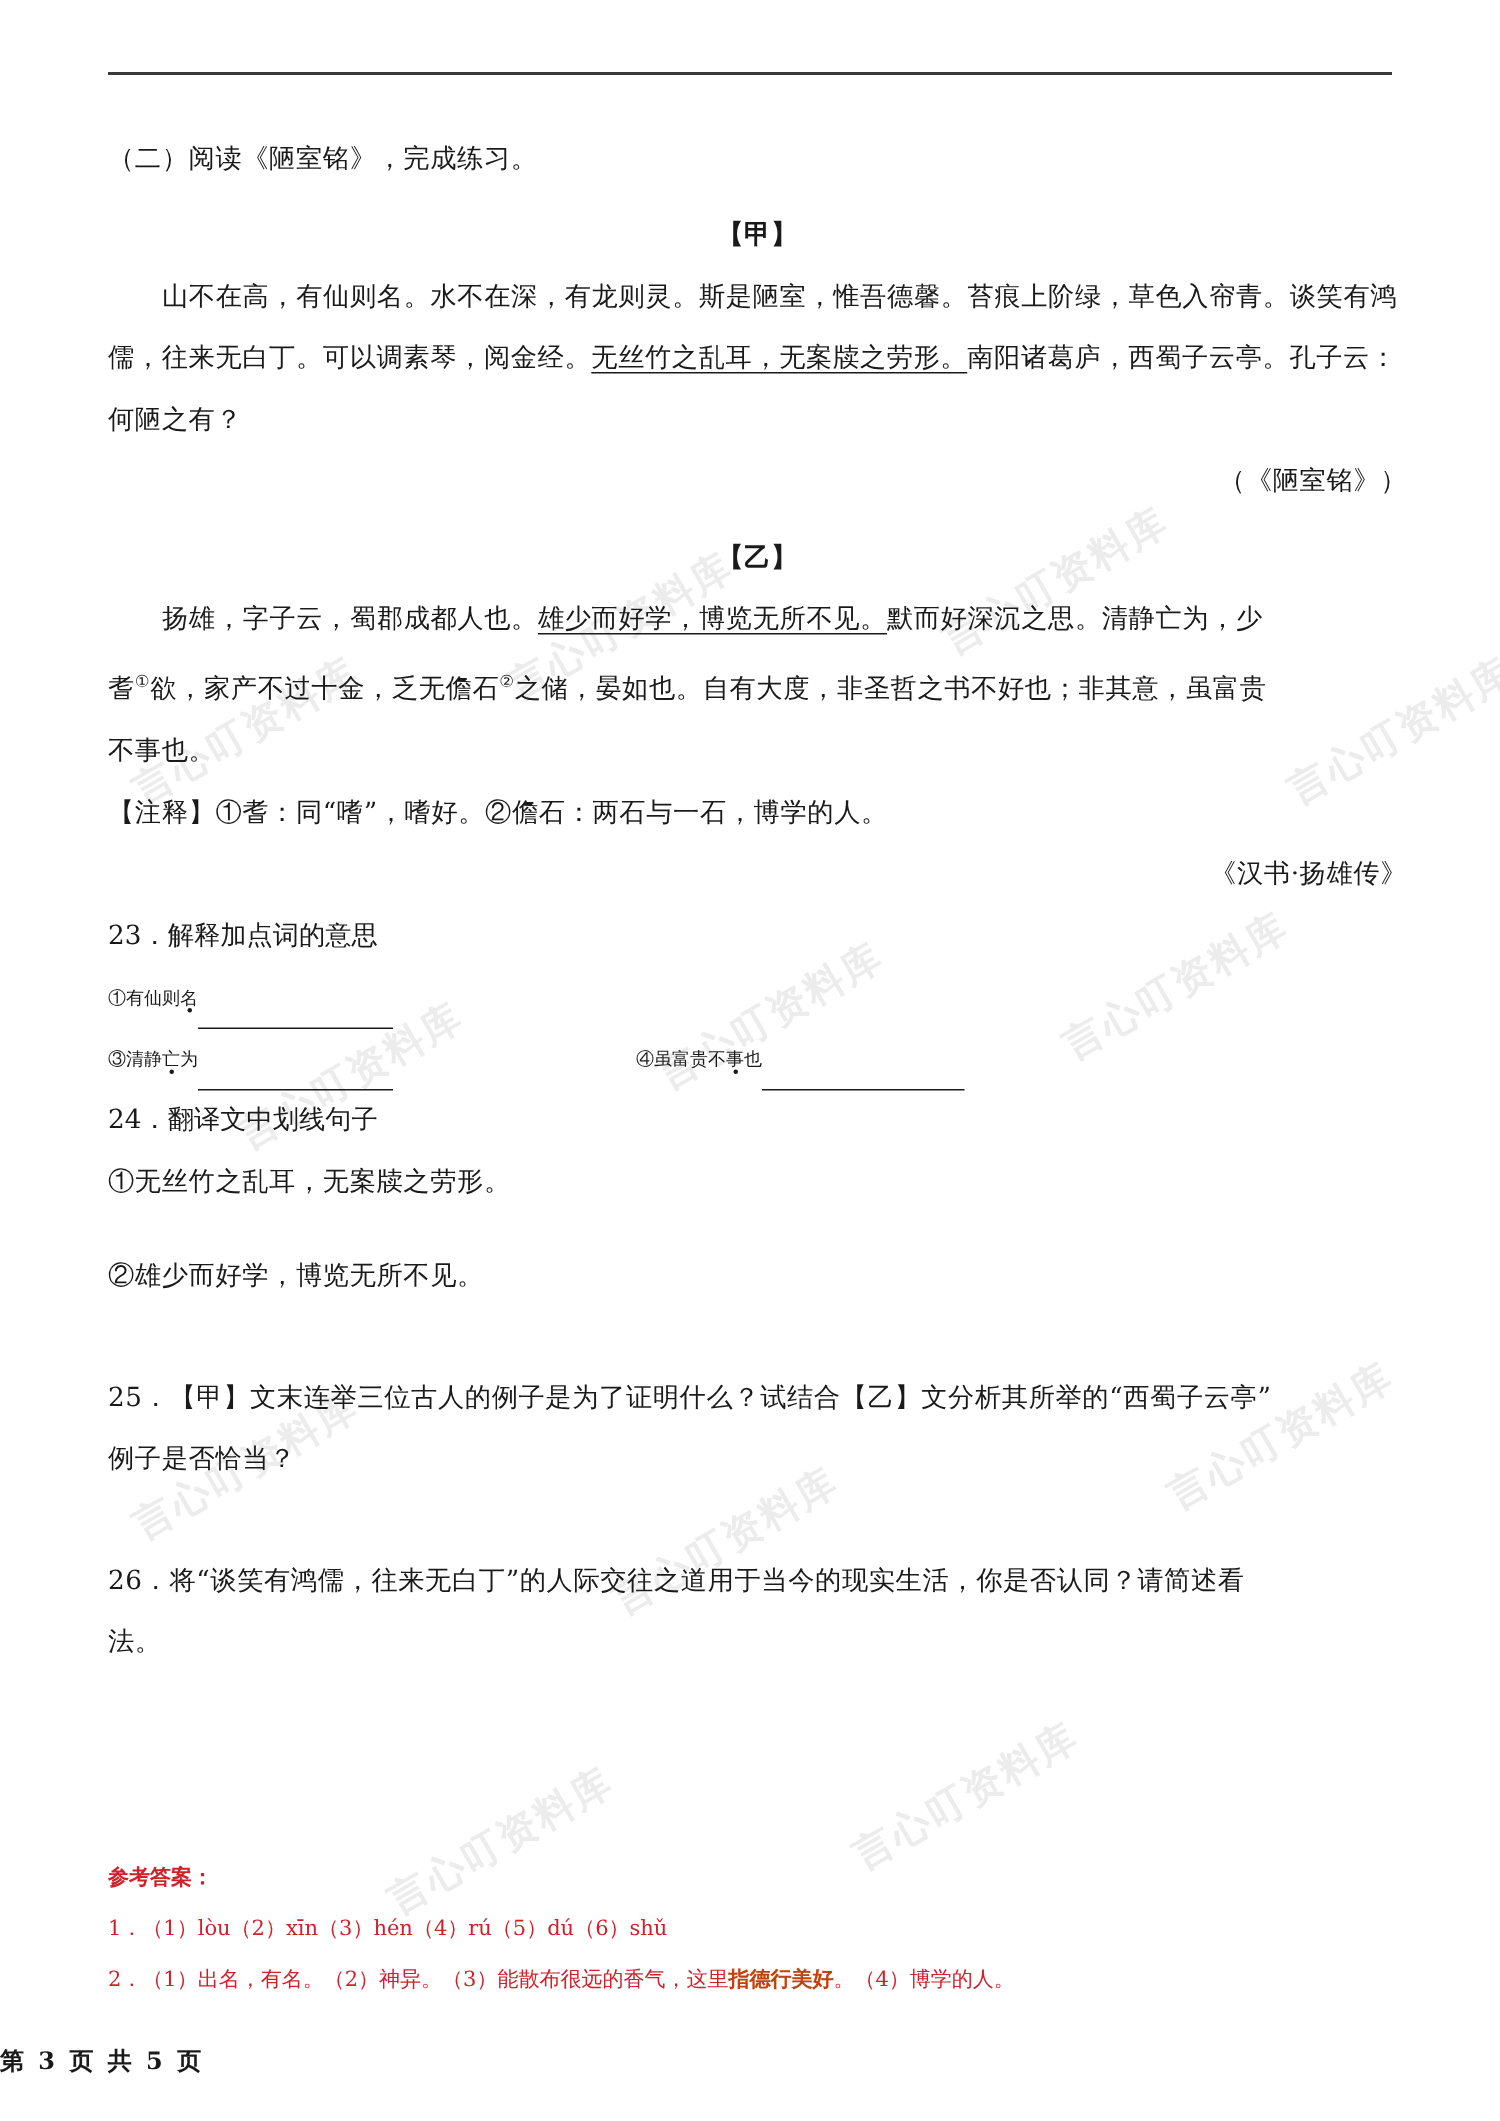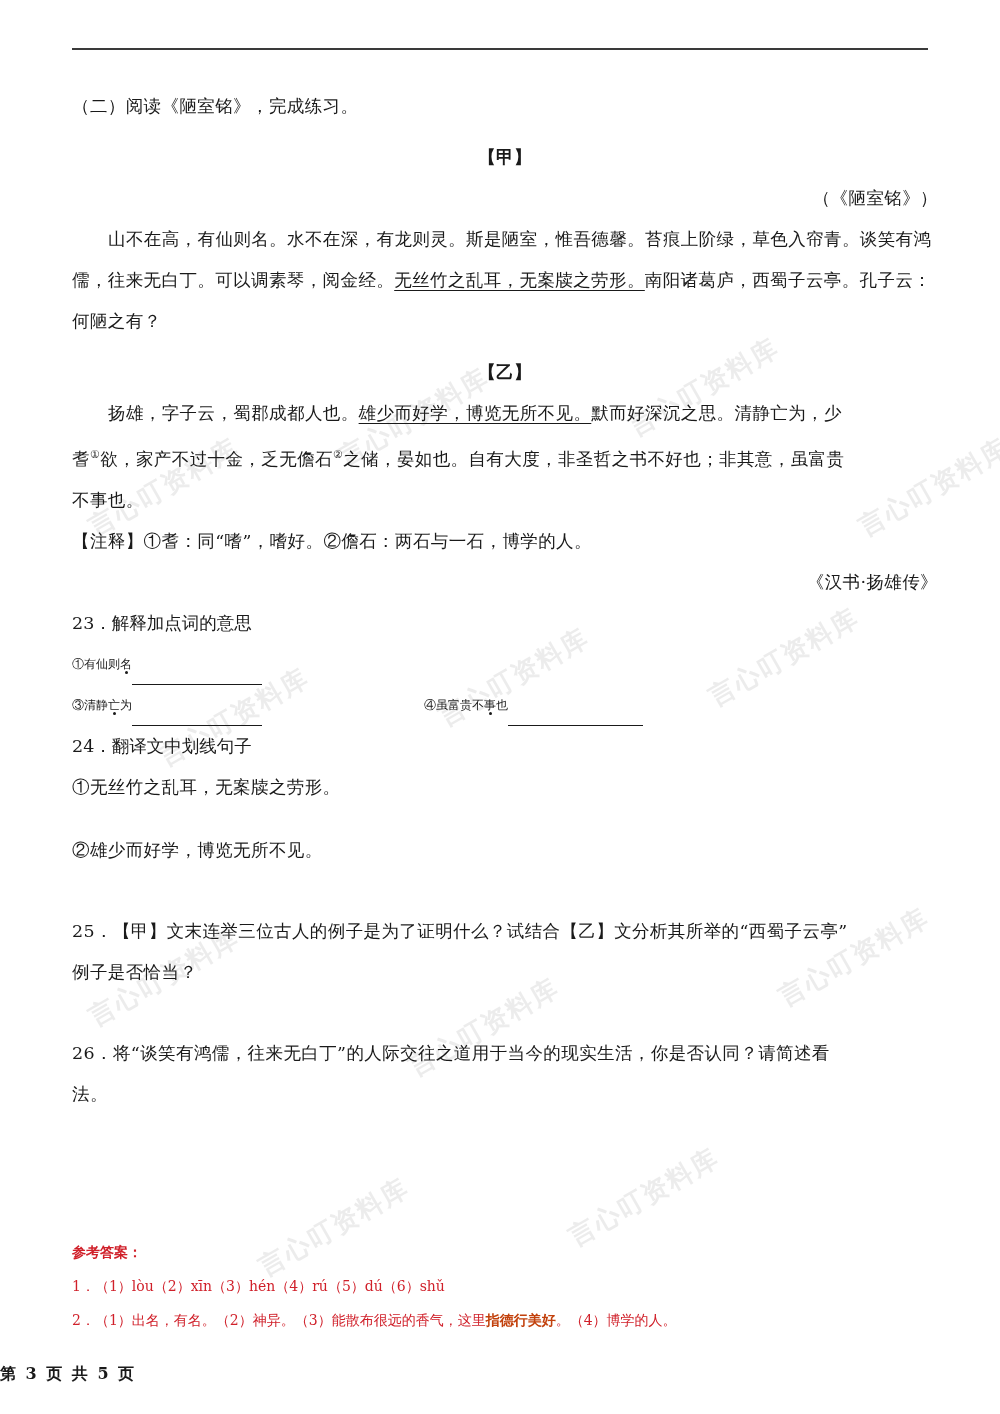--- a/index.html
+++ b/index.html
@@ -158,23 +158,23 @@
   <div class="wm" style="left:250px; top:1210px;">言心叮资料库</div>
 
   <div class="content">
 
     <div class="ln">（二）阅读《陋室铭》，完成练习。</div>
 
     <div class="gap-sm"></div>
 
     <div class="ln center bold">【甲】</div>
 
+    <div class="ln ind"><span>山不在高，有仙则名。水不在深，有龙则灵。斯是陋室，惟吾德馨。苔痕上阶绿，草色入帘青。谈笑有鸿儒，往来无白丁。可以调素琴，阅金经。</span><span class="u">无丝竹之乱耳，无案牍之劳形。</span><span>南阳诸葛庐，西蜀子云亭。孔子云：何陋之有？</span></div>
+
     <div class="ln right">（《陋室铭》）</div>
-
-    <div class="ln ind"><span>山不在高，有仙则名。水不在深，有龙则灵。斯是陋室，惟吾德馨。苔痕上阶绿，草色入帘青。谈笑有鸿儒，往来无白丁。可以调素琴，阅金经。</span><span class="u">无丝竹之乱耳，无案牍之劳形。</span><span>南阳诸葛庐，西蜀子云亭。孔子云：何陋之有？</span></div>
 
     <div class="gap-sm"></div>
 
     <div class="ln center bold">【乙】</div>
 
     <div class="ln ind"><span>扬雄，字子云，蜀郡成都人也。</span><span class="u">雄少而好学，博览无所不见。</span><span>默而好深沉之思。清静亡为，少</span><br><span>耆</span><span class="sup">①</span><span>欲，家产不过十金，乏无儋石</span><span class="sup">②</span><span>之储，晏如也。自有大度，非圣哲之书不好也；非其意，虽富贵</span><br><span>不事也。</span></div>
 
     <div class="ln">【注释】①耆：同“嗜”，嗜好。②儋石：两石与一石，博学的人。</div>
 
     <div class="ln right">《汉书·扬雄传》</div>

